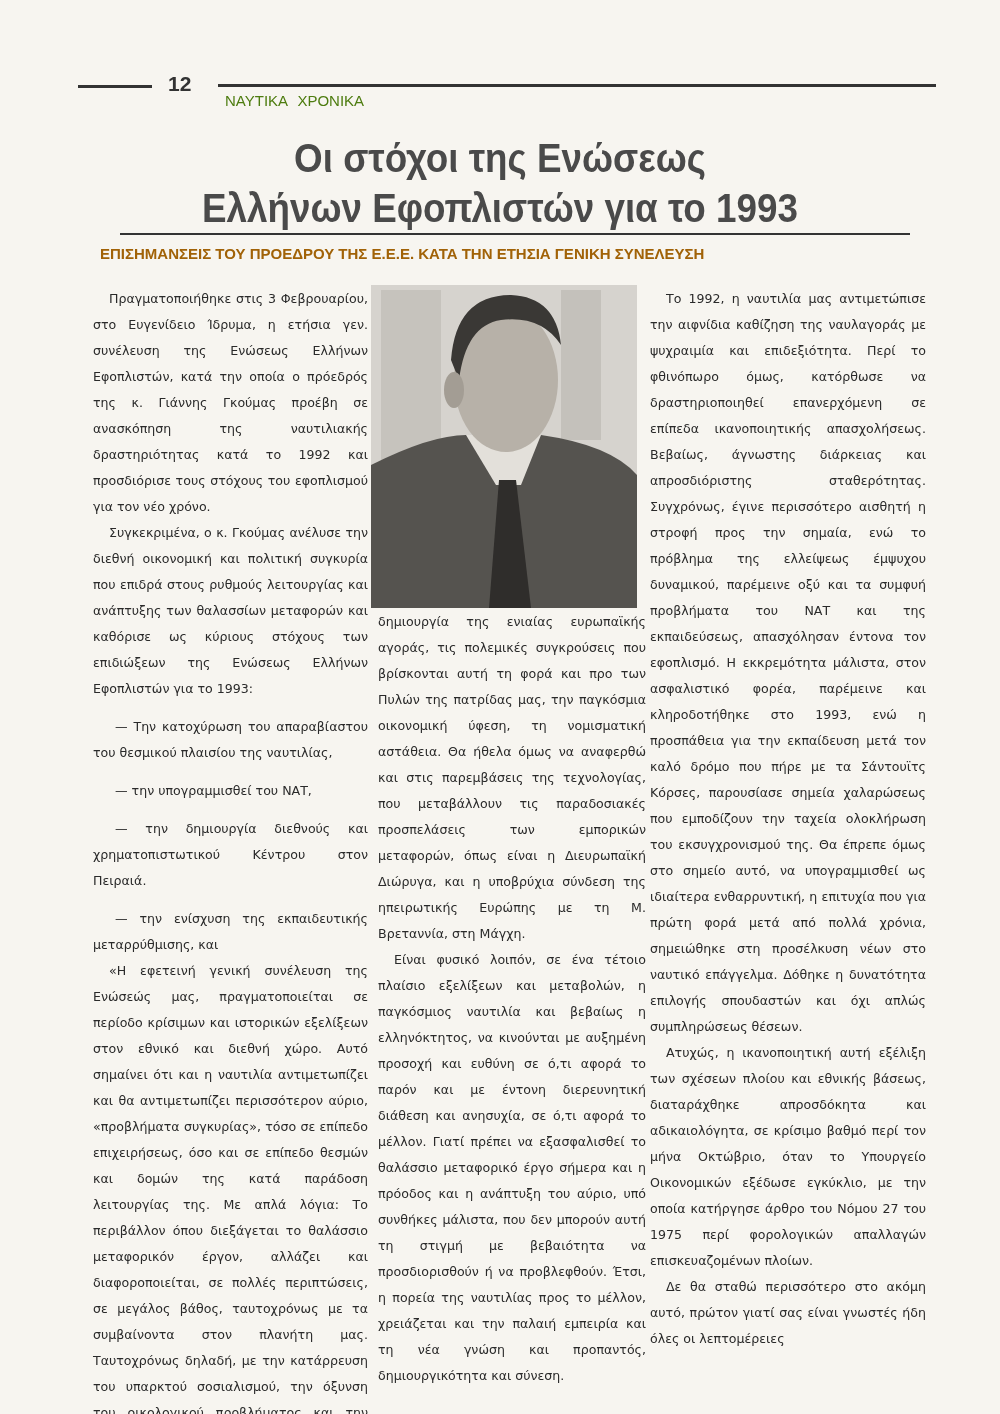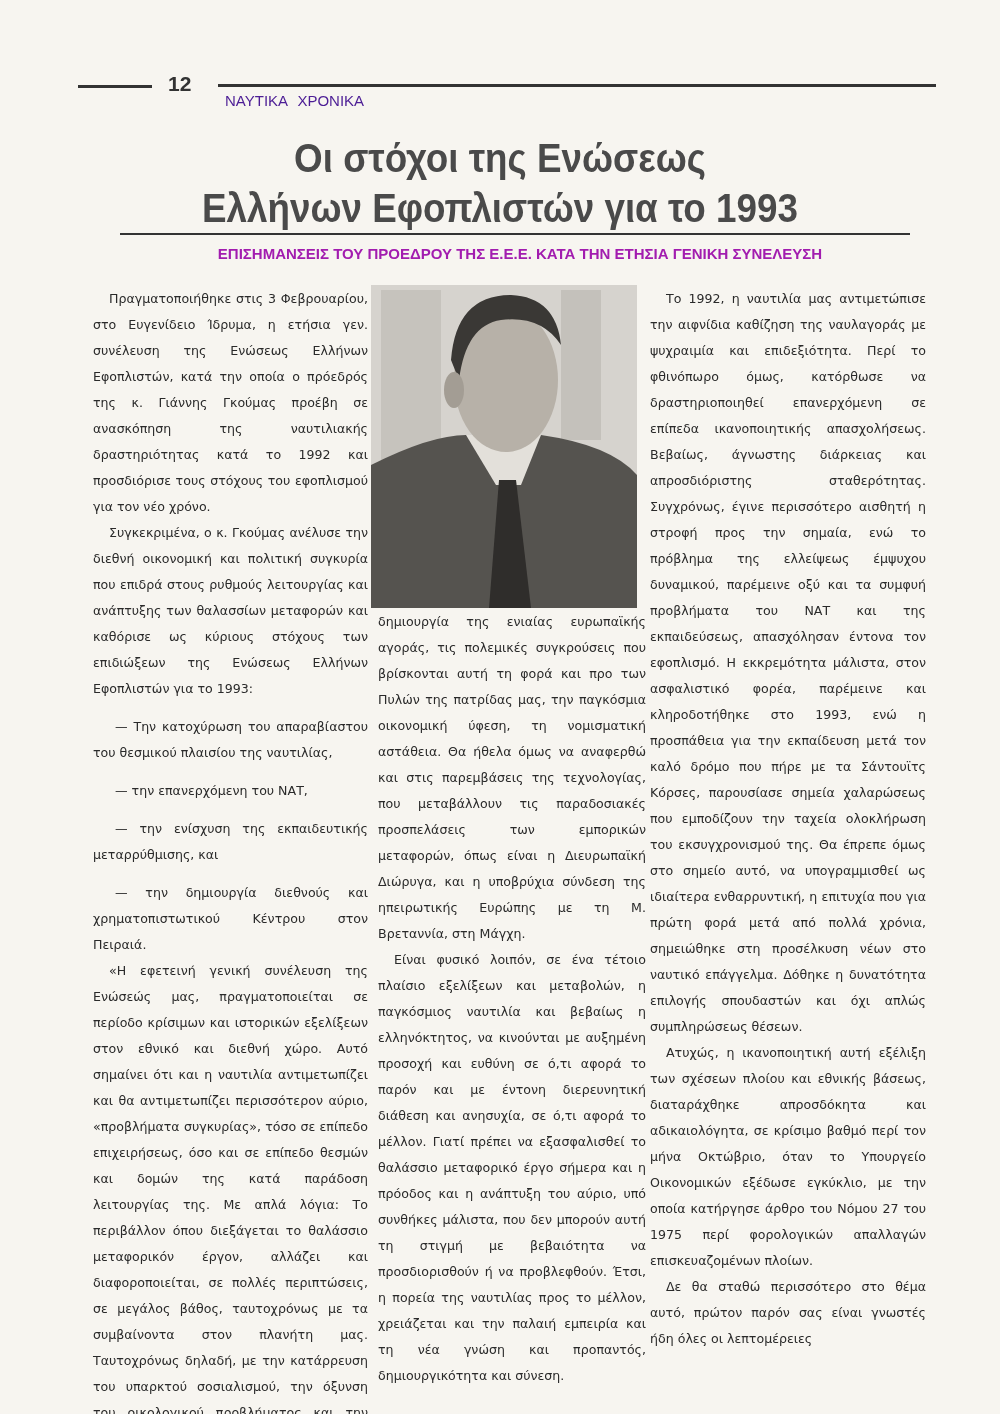--- a/index.html
+++ b/index.html
@@ -1,26 +1,26 @@
 <!DOCTYPE html>
 <html><head>
 <meta charset="utf-8">
 <style>
   html, body { margin:0; padding:0; }
   body { width:1000px; height:1414px; background:#f7f5f0; position:relative; overflow:hidden;
          font-family:"DejaVu Sans", sans-serif; color:#2a2a2a; }
   .hdr-line-left { position:absolute; left:78px; top:85px; width:74px; height:3px; background:#333; }
   .hdr-line-right { position:absolute; left:218px; top:84px; width:718px; height:3px; background:#333; }
   .page-num { position:absolute; left:168px; top:72px; font-family:Liberation Sans, sans-serif; font-weight:bold; font-size:21px; color:#333; }
-  .mag-name { position:absolute; left:225px; top:92px; font-family:"Liberation Sans", sans-serif; font-size:15px; color:#4c1d95; word-spacing:6px; }
+  .mag-name { position:absolute; left:225px; top:92px; font-family:"Liberation Sans", sans-serif; font-size:15px; color:#4d7c0f; word-spacing:6px; }
   .title { position:absolute; left:100px; top:133px; width:800px; text-align:center;
            font-family:"Liberation Sans", sans-serif; font-size:40px; line-height:50px; color:#4a4a4a; font-weight:bold; transform:scaleX(0.92); }
   .title-rule { position:absolute; left:120px; top:233px; width:790px; height:2px; background:#333; }
-  .subtitle { position:absolute; left:100px; top:245px; width:840px; text-align:center;
-              font-family:"Liberation Sans", sans-serif; font-weight:bold; font-size:15px; color:#a21caf; }
+  .subtitle { position:absolute; left:100px; top:245px; width:840px; text-align:left;
+              font-family:"Liberation Sans", sans-serif; font-weight:bold; font-size:15px; color:#a16207; }
   .col { position:absolute; font-family:"DejaVu Sans", sans-serif; font-size:12.6px; line-height:26px; text-align:justify; color:#2a2a2a; }
   .col p { margin:0; text-indent:16px; }
   .col p.noind { text-indent:0; }
   .col p.list { text-indent:22px;margin-top:12px; }
   .col1 { left:93px; top:286px; width:275px; }
   .col2 { left:370px; top:609px; width:268px;margin-left:8px; }
   .col3 { left:650px; top:286px; width:276px; }
   .stars { text-align:center; letter-spacing:4px; margin:20px 0 18px 0 !important; text-indent:0 !important; }
   .photo { position:absolute; left:371px; top:285px; width:266px; height:323px; background:#cfccc6; overflow:hidden; }
 </style>
@@ -36,23 +36,23 @@
   <div>Οι στόχοι της Ενώσεως</div>
   <div>Ελλήνων Εφοπλιστών για το 1993</div>
 </div>
 <div class="title-rule"></div>
 <div class="subtitle">ΕΠΙΣΗΜΑΝΣΕΙΣ ΤΟΥ ΠΡΟΕΔΡΟΥ ΤΗΣ Ε.Ε.Ε. ΚΑΤΑ ΤΗΝ ΕΤΗΣΙΑ ΓΕΝΙΚΗ ΣΥΝΕΛΕΥΣΗ</div>
 
 <div class="col col1">
   <p>Πραγματοποιήθηκε στις 3 Φεβρουαρίου, στο Ευγενίδειο Ίδρυμα, η ετήσια γεν. συνέλευση της Ενώσεως Ελλήνων Εφοπλιστών, κατά την οποία ο πρόεδρός της κ. Γιάννης Γκούμας προέβη σε ανασκόπηση της ναυτιλιακής δραστηριότητας κατά το 1992 και προσδιόρισε τους στόχους του εφοπλισμού για τον νέο χρόνο.</p>
   <p>Συγκεκριμένα, ο κ. Γκούμας ανέλυσε την διεθνή οικονομική και πολιτική συγκυρία που επιδρά στους ρυθμούς λειτουργίας και ανάπτυξης των θαλασσίων μεταφορών και καθόρισε ως κύριους στόχους των επιδιώξεων της Ενώσεως Ελλήνων Εφοπλιστών για το 1993:</p>
   <p class="list">— Την κατοχύρωση του απαραβίαστου του θεσμικού πλαισίου της ναυτιλίας,</p>
-  <p class="list">— την επανερχόμενη του ΝΑΤ,</p>
+  <p class="list">— την υπογραμμισθεί του ΝΑΤ,</p>
+  <p class="list">— την δημιουργία διεθνούς και χρηματοπιστωτικού Κέντρου στον Πειραιά.</p>
   <p class="list">— την ενίσχυση της εκπαιδευτικής μεταρρύθμισης, και</p>
-  <p class="list">— την δημιουργία διεθνούς και χρηματοπιστωτικού Κέντρου στον Πειραιά.</p>
   <p>«Η εφετεινή γενική συνέλευση της Ενώσεώς μας, πραγματοποιείται σε περίοδο κρίσιμων και ιστορικών εξελίξεων στον εθνικό και διεθνή χώρο. Αυτό σημαίνει ότι και η ναυτιλία αντιμετωπίζει και θα αντιμετωπίζει περισσότερον αύριο, «προβλήματα συγκυρίας», τόσο σε επίπεδο επιχειρήσεως, όσο και σε επίπεδο θεσμών και δομών της κατά παράδοση λειτουργίας της. Με απλά λόγια: Το περιβάλλον όπου διεξάγεται το θαλάσσιο μεταφορικόν έργον, αλλάζει και διαφοροποιείται, σε πολλές περιπτώσεις, σε μεγάλος βάθος, ταυτοχρόνως με τα συμβαίνοντα στον πλανήτη μας. Ταυτοχρόνως δηλαδή, με την κατάρρευση του υπαρκτού σοσιαλισμού, την όξυνση του οικολογικού προβλήματος και την αυξανόμενη ευαισθησία για την προστασία του περιβάλλοντος. Αλλά ακόμη, διαφοροποιήσεις συντελούνται με τη</p>
 </div>
 
 <div class="photo">
   <svg width="266" height="323" viewBox="0 0 266 323">
     <rect x="0" y="0" width="266" height="323" fill="#d6d3ce"></rect>
     <rect x="190" y="5" width="40" height="150" fill="#c4c1bb"></rect>
     <rect x="10" y="5" width="60" height="170" fill="#bfbcb6" opacity="0.7"></rect>
     <path d="M0 180 Q60 150 95 150 L170 150 Q240 160 266 190 L266 323 L0 323 Z" fill="#55534f"></path>
     <path d="M95 150 L125 200 L150 200 L170 150 Z" fill="#e3e0da"></path>
@@ -66,14 +66,14 @@
 <div class="col col2">
   <p class="noind">δημιουργία της ενιαίας ευρωπαϊκής αγοράς, τις πολεμικές συγκρούσεις που βρίσκονται αυτή τη φορά και προ των Πυλών της πατρίδας μας, την παγκόσμια οικονομική ύφεση, τη νομισματική αστάθεια. Θα ήθελα όμως να αναφερθώ και στις παρεμβάσεις της τεχνολογίας, που μεταβάλλουν τις παραδοσιακές προσπελάσεις των εμπορικών μεταφορών, όπως είναι η Διευρωπαϊκή Διώρυγα, και η υποβρύχια σύνδεση της ηπειρωτικής Ευρώπης με τη Μ. Βρεταννία, στη Μάγχη.</p>
   <p>Είναι φυσικό λοιπόν, σε ένα τέτοιο πλαίσιο εξελίξεων και μεταβολών, η παγκόσμιος ναυτιλία και βεβαίως η ελληνόκτητος, να κινούνται με αυξημένη προσοχή και ευθύνη σε ό,τι αφορά το παρόν και με έντονη διερευνητική διάθεση και ανησυχία, σε ό,τι αφορά το μέλλον. Γιατί πρέπει να εξασφαλισθεί το θαλάσσιο μεταφορικό έργο σήμερα και η πρόοδος και η ανάπτυξη του αύριο, υπό συνθήκες μάλιστα, που δεν μπορούν αυτή τη στιγμή με βεβαιότητα να προσδιορισθούν ή να προβλεφθούν. Έτσι, η πορεία της ναυτιλίας προς το μέλλον, χρειάζεται και την παλαιή εμπειρία και τη νέα γνώση και προπαντός, δημιουργικότητα και σύνεση.</p>
   <p class="stars">* * *</p>
   <p>Θεώρησα σκόπιμο με τα όσα λίγα προανέφερα, να δώσω το στίγμα</p>
 </div>
 
 <div class="col col3">
   <p>Το 1992, η ναυτιλία μας αντιμετώπισε την αιφνίδια καθίζηση της ναυλαγοράς με ψυχραιμία και επιδεξιότητα. Περί το φθινόπωρο όμως, κατόρθωσε να δραστηριοποιηθεί επανερχόμενη σε επίπεδα ικανοποιητικής απασχολήσεως. Βεβαίως, άγνωστης διάρκειας και απροσδιόριστης σταθερότητας. Συγχρόνως, έγινε περισσότερο αισθητή η στροφή προς την σημαία, ενώ το πρόβλημα της ελλείψεως έμψυχου δυναμικού, παρέμεινε οξύ και τα συμφυή προβλήματα του ΝΑΤ και της εκπαιδεύσεως, απασχόλησαν έντονα τον εφοπλισμό. Η εκκρεμότητα μάλιστα, στον ασφαλιστικό φορέα, παρέμεινε και κληροδοτήθηκε στο 1993, ενώ η προσπάθεια για την εκπαίδευση μετά τον καλό δρόμο που πήρε με τα Σάντουϊτς Κόρσες, παρουσίασε σημεία χαλαρώσεως που εμποδίζουν την ταχεία ολοκλήρωση του εκσυγχρονισμού της. Θα έπρεπε όμως στο σημείο αυτό, να υπογραμμισθεί ως ιδιαίτερα ενθαρρυντική, η επιτυχία που για πρώτη φορά μετά από πολλά χρόνια, σημειώθηκε στη προσέλκυση νέων στο ναυτικό επάγγελμα. Δόθηκε η δυνατότητα επιλογής σπουδαστών και όχι απλώς συμπληρώσεως θέσεων.</p>
   <p>Ατυχώς, η ικανοποιητική αυτή εξέλιξη των σχέσεων πλοίου και εθνικής βάσεως, διαταράχθηκε απροσδόκητα και αδικαιολόγητα, σε κρίσιμο βαθμό περί τον μήνα Οκτώβριο, όταν το Υπουργείο Οικονομικών εξέδωσε εγκύκλιο, με την οποία κατήργησε άρθρο του Νόμου 27 του 1975 περί φορολογικών απαλλαγών επισκευαζομένων πλοίων.</p>
-  <p>Δε θα σταθώ περισσότερο στο θέμα αυτό, πρώτον παρόν σας είναι γνωστές ήδη όλες οι λεπτομέρειες</p>
+  <p>Δε θα σταθώ περισσότερο στο ακόμη αυτό, πρώτον γιατί σας είναι γνωστές ήδη όλες οι λεπτομέρειες</p>
 </div>
 
 </body></html>

